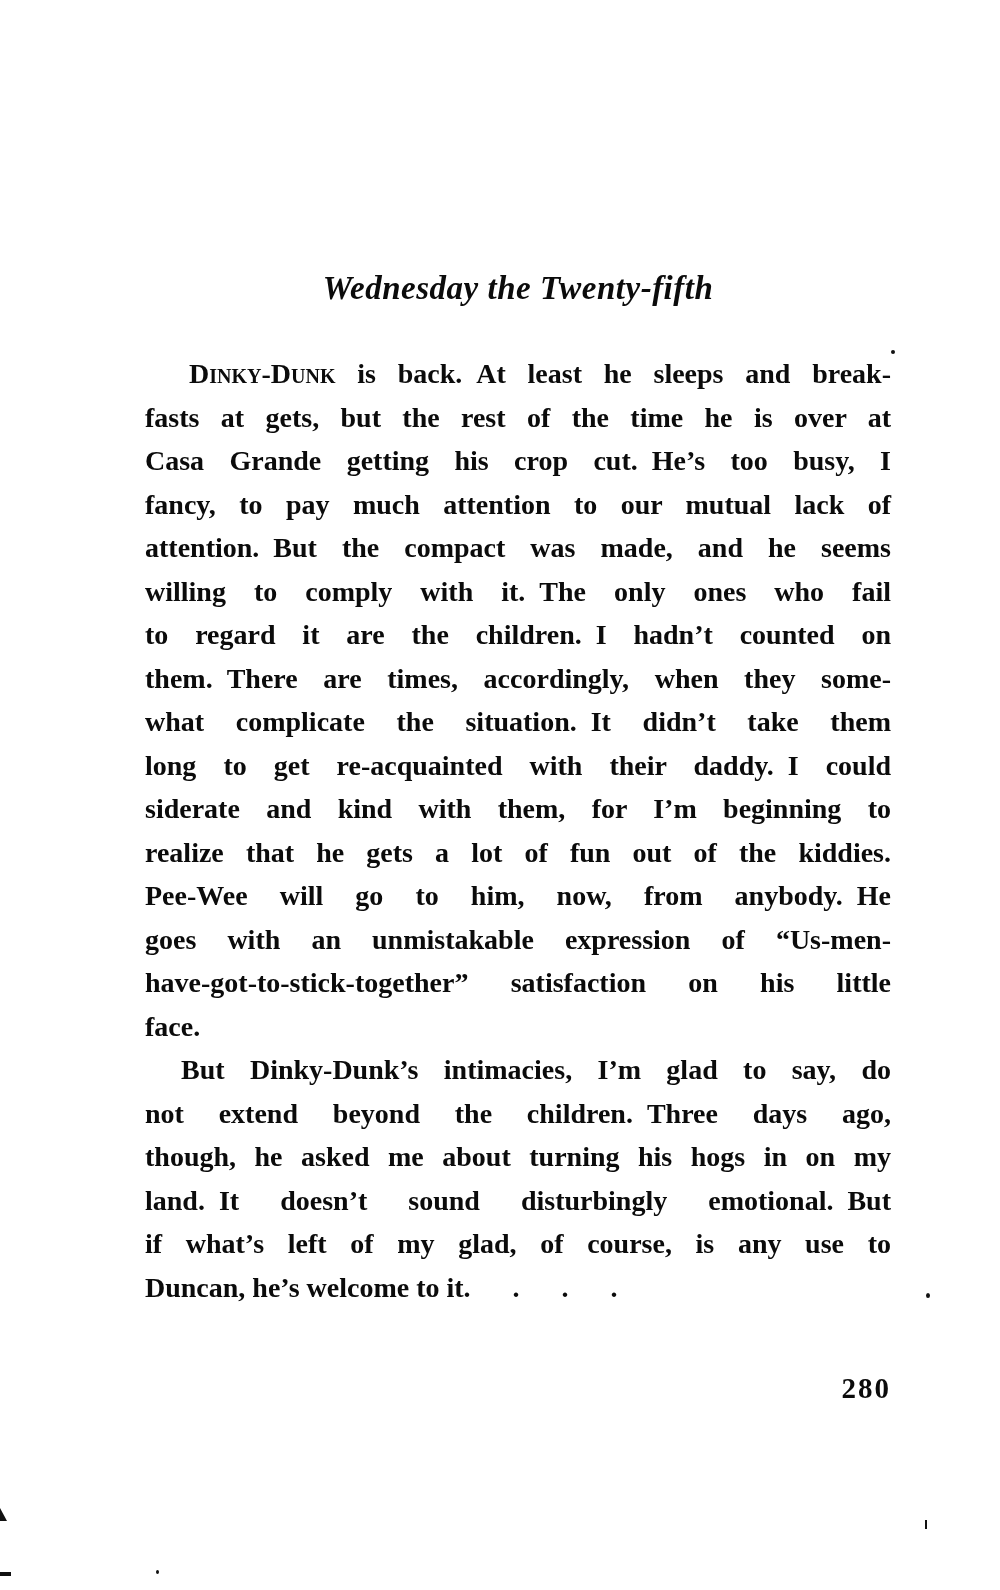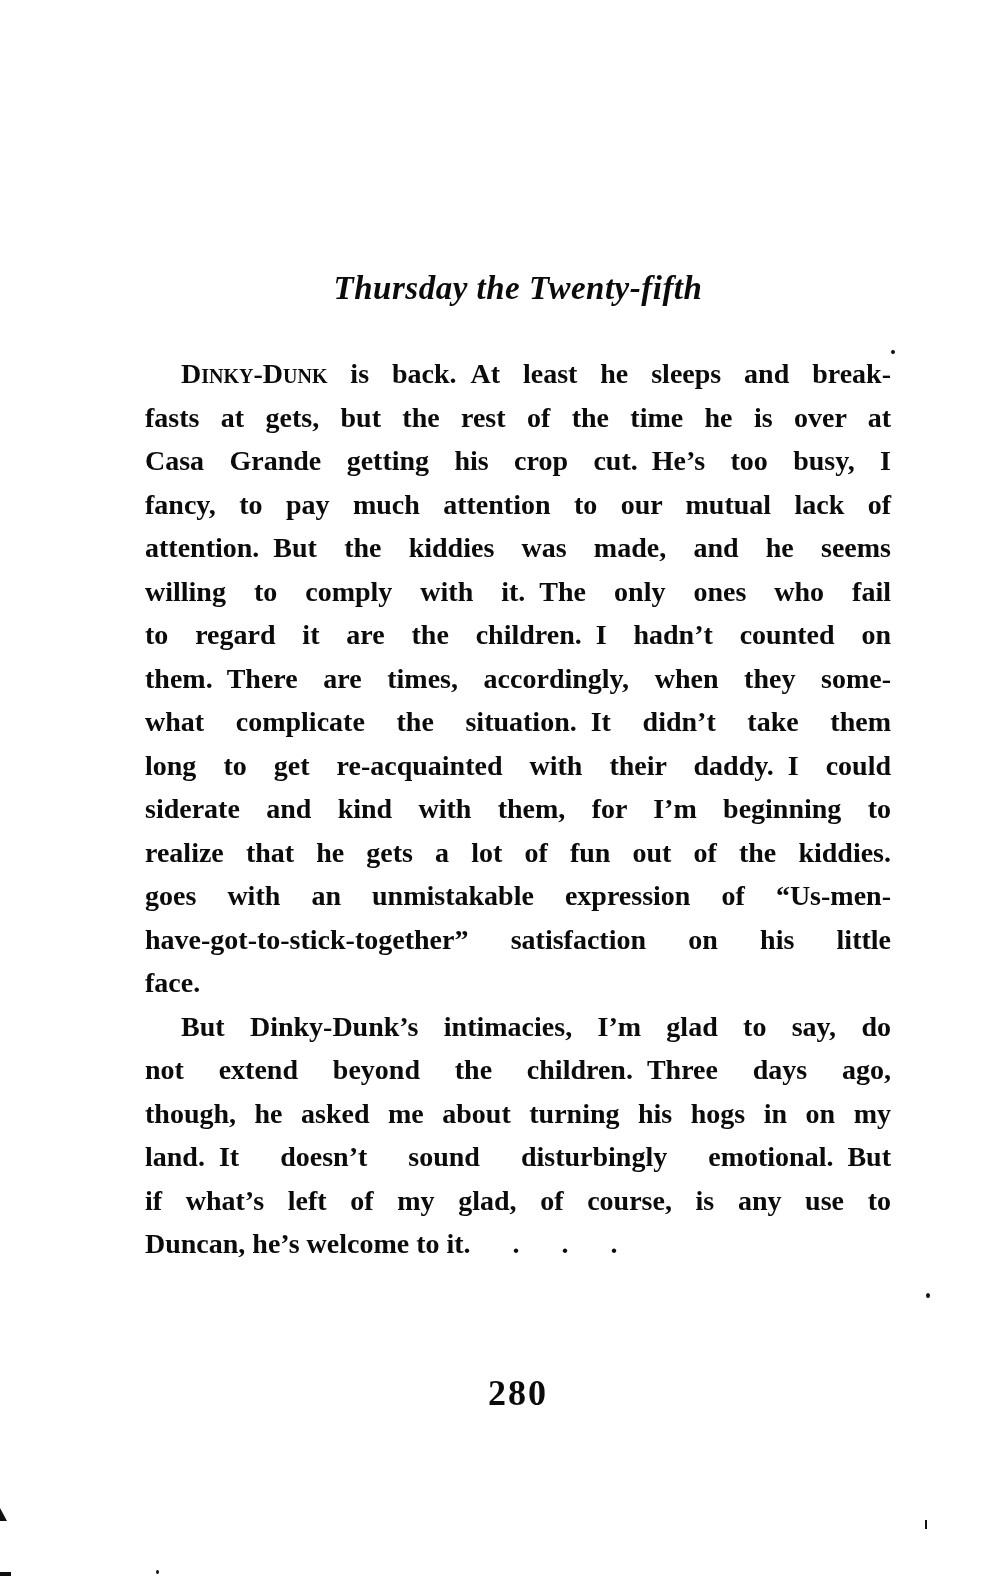--- a/index.html
+++ b/index.html
@@ -44,28 +44,28 @@
     text-align-last: justify;
     white-space: nowrap;
     height: 43.5px;
     overflow: visible;
   }
   .line.indent { text-indent: 36px; }
   .line.last {
     text-align-last: left;
     text-align: center;
   }
-  .sc { font-variant: small-caps; }
+  .sc { font-variant: small-caps; margin-left: 8px; }
   .folio {
     position: absolute;
     left: 145px;
     width: 746px;
     top: 1372px;
-    text-align: center;
-    font-size: 36px;
+    text-align: right;
+    font-size: 29px;
     font-weight: bold;
     letter-spacing: 2px;
   }
   
   .speck {
     position: absolute;
     background: #111;
     display: block;
   }
   .speck.s1 { left: 891px; top: 350px;  width: 4px;  height: 4px;  border-radius: 50%; }
@@ -73,35 +73,36 @@
   .speck.s3 { left: 0px;   top: 1508px; width: 7px;  height: 13px; clip-path: polygon(0 0, 100% 100%, 0 100%); }
   .speck.s4 { left: 925px; top: 1520px; width: 2px;  height: 9px; }
   .speck.s5 { left: 0px;   top: 1572px; width: 11px; height: 4px; }
   .speck.s6 { left: 156px; top: 1570px; width: 3px;  height: 4px;  border-radius: 50%; }
 </style>
 </head>
 <body>
 
 <div class="page">
 
-  <h1 class="heading">Thursday the Twenty-fifth</h1>
+  <h1 class="heading">Wednesday the Twenty-fifth</h1>
 
   <div class="text-block" id="text-block">
       <div class="line indent"><span class="sc">Dinky-Dunk</span><span> is back. At least he sleeps and break-</span></div>
       <div class="line">fasts at gets, but the rest of the time he is over at</div>
       <div class="line">Casa Grande getting his crop cut. He’s too busy, I</div>
       <div class="line">fancy, to pay much attention to our mutual lack of</div>
-      <div class="line">attention. But the kiddies was made, and he seems</div>
+      <div class="line">attention. But the compact was made, and he seems</div>
       <div class="line">willing to comply with it. The only ones who fail</div>
       <div class="line">to regard it are the children. I hadn’t counted on</div>
       <div class="line">them. There are times, accordingly, when they some-</div>
       <div class="line">what complicate the situation. It didn’t take them</div>
       <div class="line">long to get re-acquainted with their daddy. I could</div>
       <div class="line">siderate and kind with them, for I’m beginning to</div>
       <div class="line">realize that he gets a lot of fun out of the kiddies.</div>
+      <div class="line">Pee-Wee will go to him, now, from anybody. He</div>
       <div class="line">goes with an unmistakable expression of “Us-men-</div>
       <div class="line">have-got-to-stick-together” satisfaction on his little</div>
       <div class="line last">face.</div>
       <div class="line indent">But Dinky-Dunk’s intimacies, I’m glad to say, do</div>
       <div class="line">not extend beyond the children. Three days ago,</div>
       <div class="line">though, he asked me about turning his hogs in on my</div>
       <div class="line">land. It doesn’t sound disturbingly emotional. But</div>
       <div class="line">if what’s left of my glad, of course, is any use to</div>
       <div class="line last">Duncan, he’s welcome to it.  .  .  .</div>
     </div>

